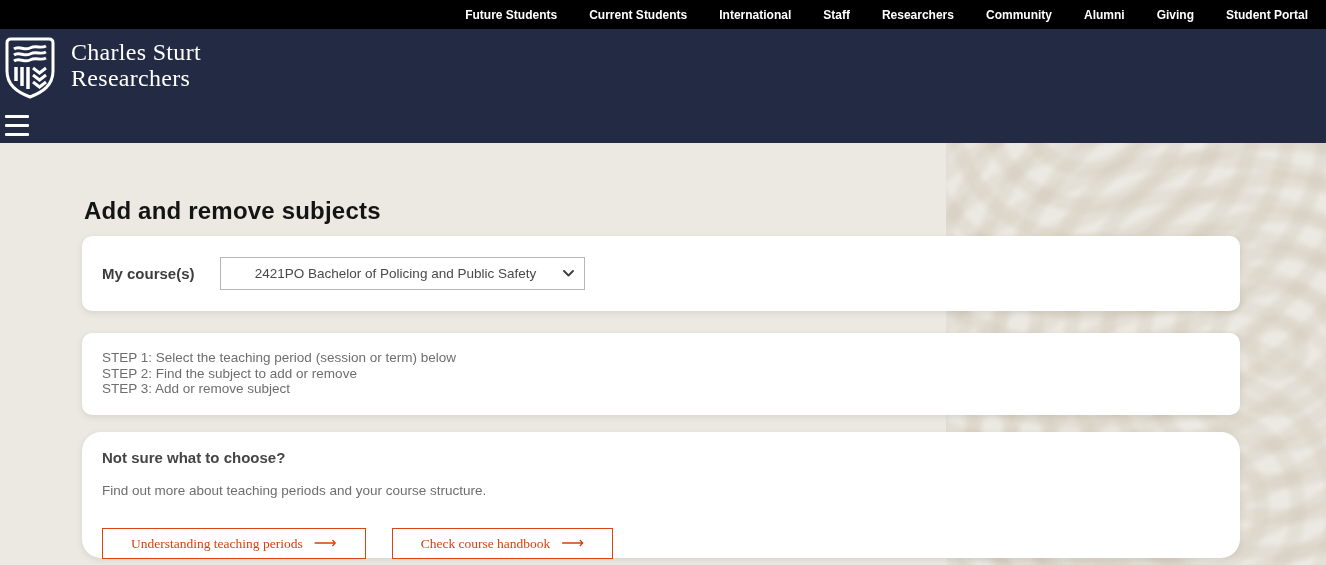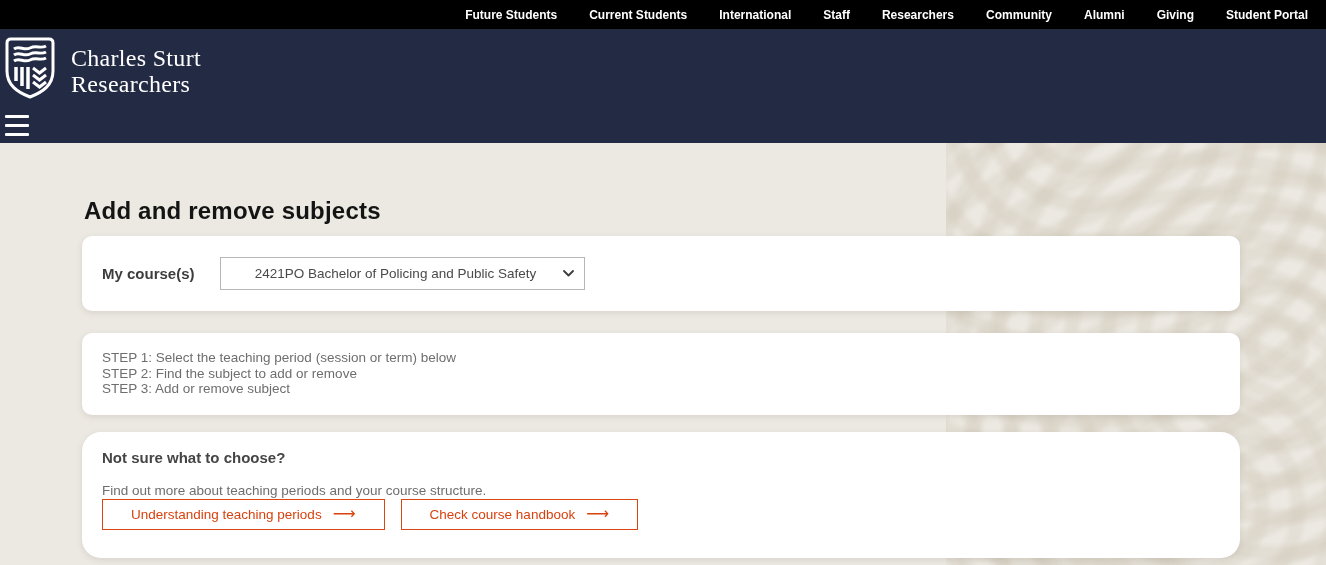--- a/index.html
+++ b/index.html
@@ -16,21 +16,21 @@
   .top-link {
     color: #fff; font-size: 12px; font-weight: 700;
     text-decoration: none; white-space: nowrap; cursor: pointer;
   }
 
   
   .masthead { position: relative; height: 114px; background: #222a44; }
   .brand { position: absolute; left: 5px; top: 8px; display: flex; align-items: flex-start; cursor: pointer; }
   .shield { display: block; }
   .brand-text {
-    margin-left: 16px; margin-top: 8px;
+    margin-left: 16px; margin-top: 2px;
     font-family: "Liberation Serif", "DejaVu Serif", serif;
     color: #fff; font-size: 24px; line-height: 26px; letter-spacing: 0.3px;
   }
   .brand-text span { display: block; }
   .hamburger {
     position: absolute; left: 5px; bottom: 7px;
     background: transparent; border: none; cursor: pointer;
     display: flex; flex-direction: column; gap: 5.5px; padding: 0;
   }
   .hamburger .bar { width: 24px; height: 3.5px; background: #fff; border-radius: 1px; }
@@ -75,21 +75,21 @@
     appearance: none; -webkit-appearance: none; cursor: pointer;
   }
   .select-chevron { position: absolute; right: 11px; top: 13px; pointer-events: none; }
 
   .card-steps { top: 190px; height: 82px; padding: 17px 20px; }
   .card-steps p { font-size: 13.5px; line-height: 15.5px; color: #6e6e6e; }
 
   .card-help { top: 289px; height: 126px; padding: 17px 20px; border-radius: 19px; }
   .help-heading { font-size: 15px; font-weight: 700; color: #454545; }
   .help-body { margin-top: 17px; font-size: 13.5px; color: #6e6e6e; }
-  .btn-row { margin-top: 1px; display: flex; gap: 16px; }
+  .btn-row { margin-top: 30px; display: flex; gap: 26px; font-family: Liberation Serif, serif; }
   .ghost-btn {
     height: 31px; padding: 0 28px;
     border: 1.5px solid #da4512; background: transparent;
     color: #d8420f; font-family: inherit; font-size: 13.5px;
     display: inline-flex; align-items: center; gap: 11px;
     cursor: pointer; white-space: nowrap;
   }
   .ghost-btn .arrow { font-size: 16px; line-height: 1; margin-top: -1px; }
 </style>
 </head>

